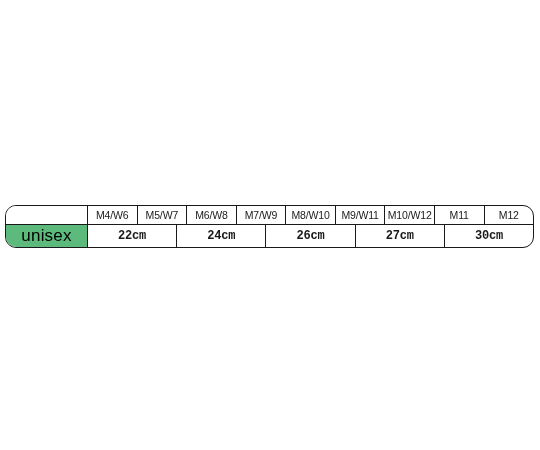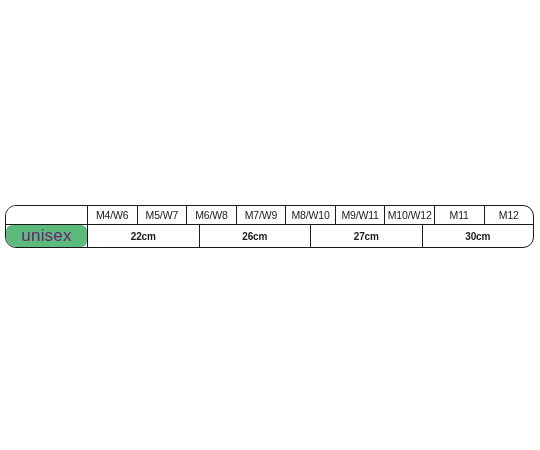--- a/index.html
+++ b/index.html
@@ -62,39 +62,39 @@
   
   .cell.label-cell {
     width: 81px;
     flex: 0 0 81px;
   }
   .cell.label-head {
     background: #ffffff;
   }
   .cell.label-value {
     background: #5cba7d;
-    color: #701a75;
+    color: #000000;
     font-size: 17px;
     letter-spacing: 0.2px;
-    border-radius: 6px;
   }
 
   
   .cell.data-cell {
     flex: 1 1 0;
     min-width: 0;
   }
   .cell.head-cell {
     font-size: 10.5px;
     letter-spacing: -0.15px;
   }
   .cell.val-cell {
-    font-size: 10px;
+    font-size: 12px;
     font-weight: bold;
     letter-spacing: -0.2px;
+    font-family: Liberation Mono, monospace;
   }
 </style>
 </head>
 <body>
 
 <div id="size-chart">
 
   <div class="chart-row header-row">
     <div class="cell label-cell label-head"></div>
     <div class="cell data-cell head-cell">M4/W6</div>
@@ -104,18 +104,19 @@
     <div class="cell data-cell head-cell">M8/W10</div>
     <div class="cell data-cell head-cell">M9/W11</div>
     <div class="cell data-cell head-cell">M10/W12</div>
     <div class="cell data-cell head-cell">M11</div>
     <div class="cell data-cell head-cell">M12</div>
   </div>
 
   <div class="chart-row value-row">
     <div class="cell label-cell label-value">unisex</div>
     <div class="cell data-cell val-cell">22cm</div>
+    <div class="cell data-cell val-cell">24cm</div>
     <div class="cell data-cell val-cell">26cm</div>
     <div class="cell data-cell val-cell">27cm</div>
     <div class="cell data-cell val-cell">30cm</div>
   </div>
 
 </div>
 
 </body></html>

